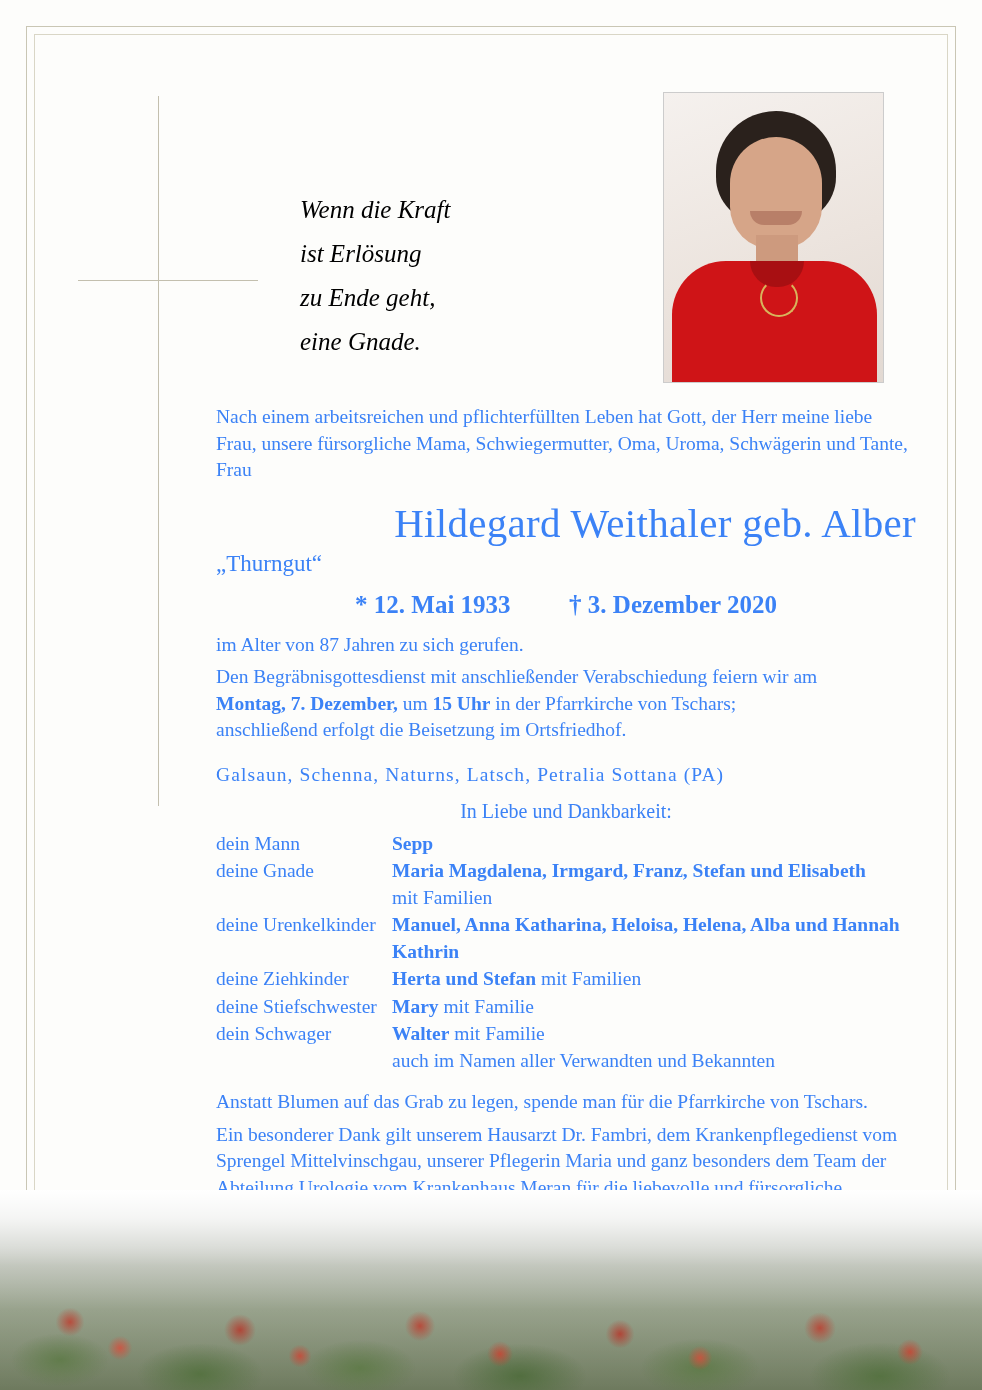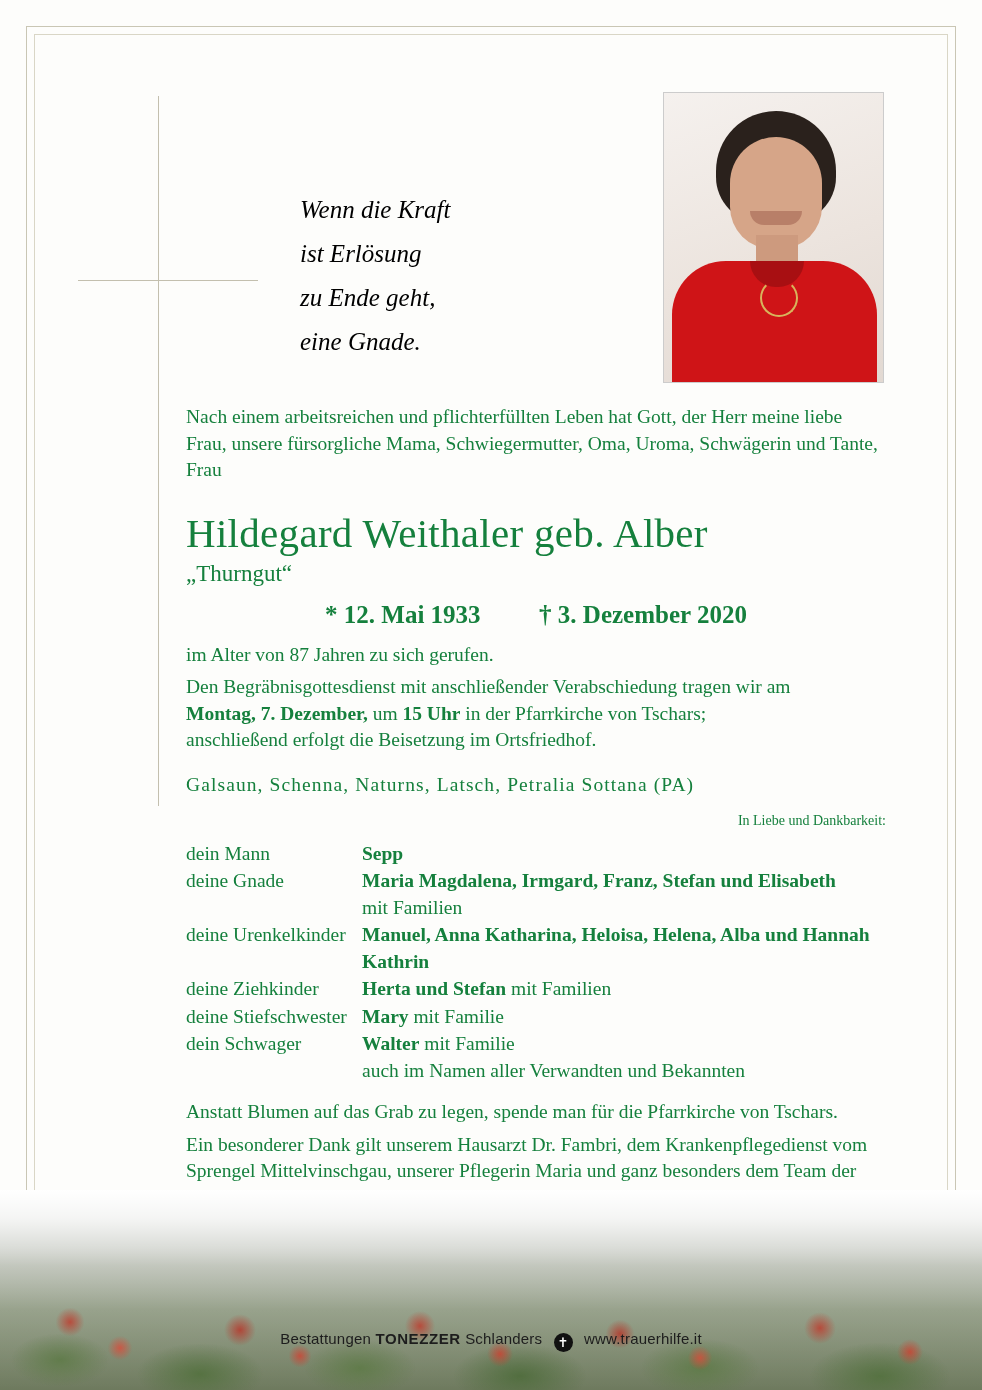--- a/index.html
+++ b/index.html
@@ -139,36 +139,36 @@
     left: 96px; top: 186px;
     width: 34px; height: 34px;
     border: 2px solid #d8b45c;
     border-top-color: transparent;
     border-radius: 50%;
   }
 
   
   .body-text {
     position: absolute;
-    left: 186px;
+    left: 216px;
     top: 404px;
     width: 700px;
     font-size: 19.5px;
     line-height: 26.5px;
-    color: #15803d;
+    color: #3b82f6;
   }
   .para { margin-bottom: 6px; }
   .intro { text-align: left; }
 
   .name {
-    text-align: left;
+    text-align: right;
     font-size: 41px;
     line-height: 54px;
     letter-spacing: 0.3px;
-    margin-top: 22px;
+    margin-top: 12px;
   }
   .nickname {
     text-align: left;
     font-size: 23px;
     line-height: 32px;
     margin-top: -2px;
   }
   .dates {
     text-align: center;
     font-size: 25px;
@@ -179,22 +179,22 @@
   }
   .dates .gap { display: inline-block; width: 46px; }
 
   .places {
     font-size: 19.5px;
     letter-spacing: 1.1px;
     margin-top: 18px;
     margin-bottom: 10px;
   }
   .inliebe {
-    text-align: right;
-    font-size: 14px;
+    text-align: center;
+    font-size: 20px;
     margin-bottom: 6px;
   }
 
   .family {
     width: 100%;
     border-collapse: collapse;
     font-size: 19.5px;
   }
   .family td {
     vertical-align: top;
@@ -314,21 +314,21 @@
 
     <div class="dates">
       <span>* 12. Mai 1933</span>
       <span class="gap"></span>
       <span>† 3. Dezember 2020</span>
     </div>
 
     <div class="para">im Alter von 87 Jahren zu sich gerufen.</div>
 
     <div class="para">
-      <span>Den Begräbnisgottesdienst mit anschließender Verabschiedung tragen wir am</span><br>
+      <span>Den Begräbnisgottesdienst mit anschließender Verabschiedung feiern wir am</span><br>
       <b>Montag, 7. Dezember,</b>
       <span>um</span>
       <b>15 Uhr</b>
       <span>in der Pfarrkirche von Tschars;</span><br>
       <span>anschließend erfolgt die Beisetzung im Ortsfriedhof.</span>
     </div>
 
     <div class="places">Galsaun, Schenna, Naturns, Latsch, Petralia Sottana (PA)</div>
 
     <div class="inliebe">In Liebe und Dankbarkeit:</div>
@@ -386,21 +386,14 @@
     </div>
 
   </div>
 
   <div class="flowers">
     <div class="wash"></div>
     <div class="leaves"></div>
     <div class="blooms"></div>
   </div>
 
-  <div class="footer">
-    <span>Bestattungen</span>
-    <span class="brand">TONEZZER</span>
-    <span>Schlanders</span>
-    <span class="sep">✝</span>
-    <span>www.trauerhilfe.it</span>
-  </div>
 
 </div>
 
 </body></html>

